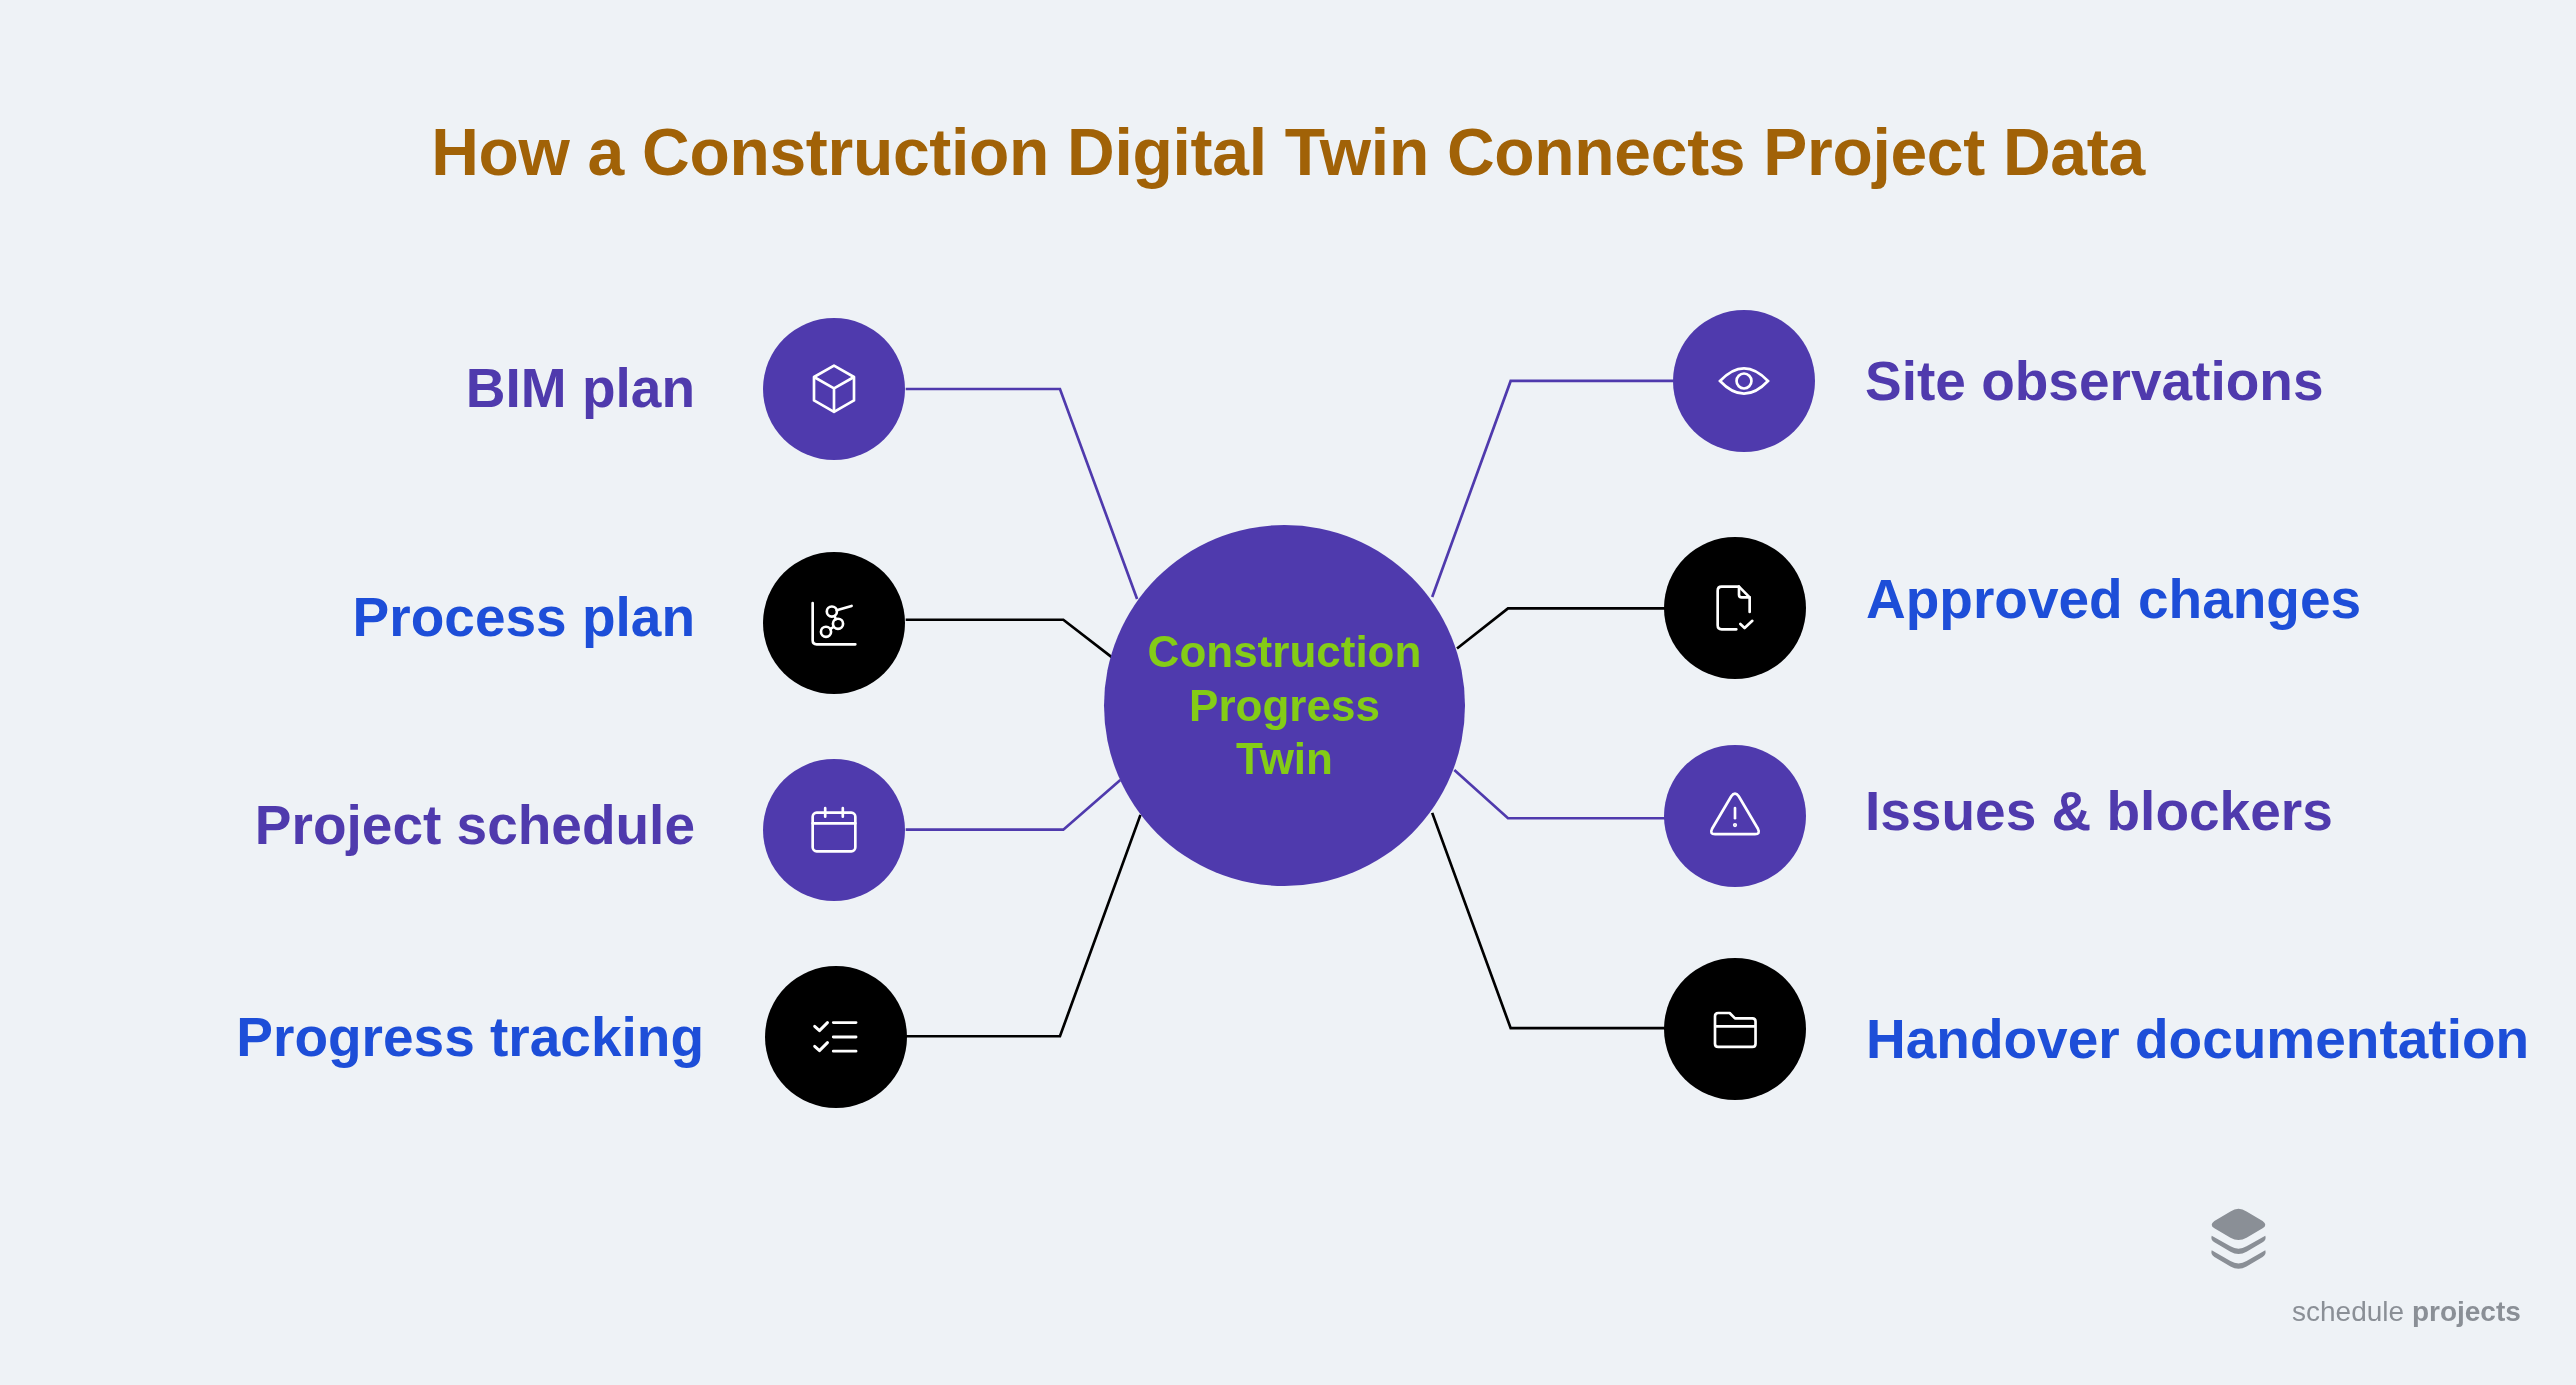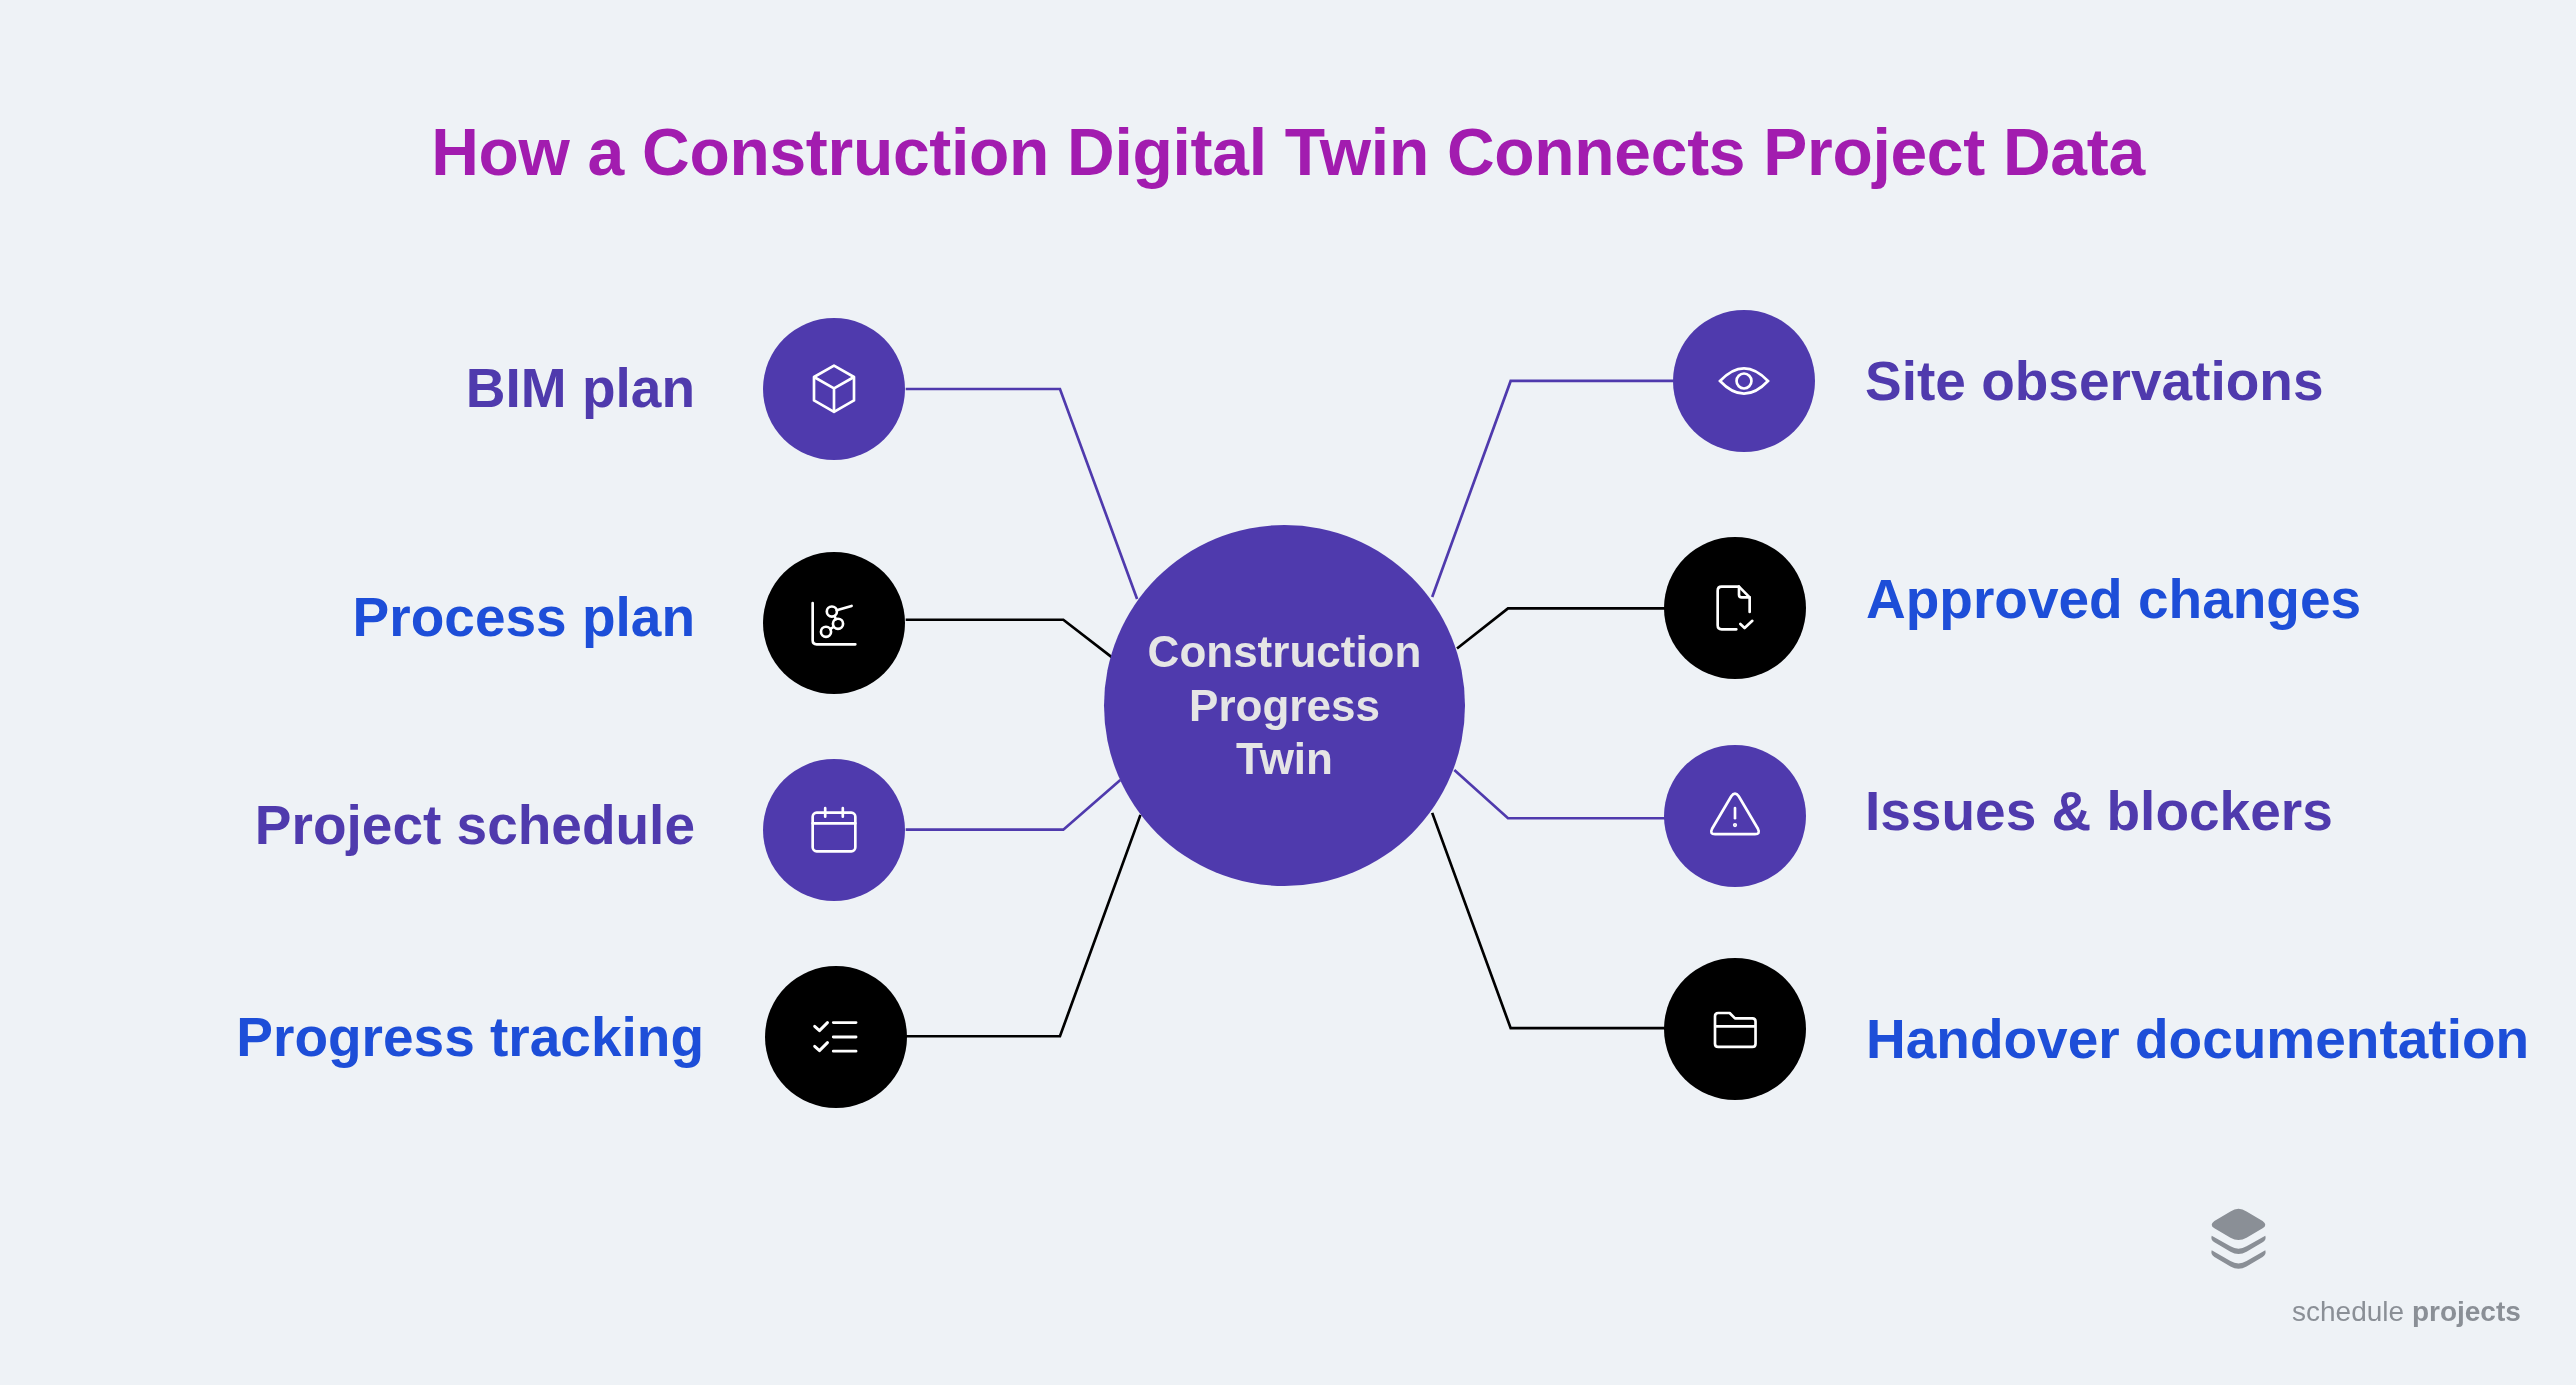--- a/index.html
+++ b/index.html
@@ -4,21 +4,21 @@
 <style>
   html, body { margin: 0; padding: 0; }
   body {
     width: 2576px; height: 1385px; overflow: hidden;
     background: #eef2f6;
     font-family: "Liberation Sans", "DejaVu Sans", sans-serif;
     position: relative;
   }
   .title {
     position: absolute; left: 0; top: 114px; width: 2576px;
-    text-align: center; font-size: 66px; font-weight: 700; color: #a21caf;
+    text-align: center; font-size: 66px; font-weight: 700; color: #a16207;
     letter-spacing: -0.3px;
   }
   svg.wires { position: absolute; left: 0; top: 0; }
   .node {
     position: absolute; width: 142px; height: 142px; border-radius: 50%;
     display: flex; align-items: center; justify-content: center;
   }
   .node svg { width: 64px; height: 64px; }
   .purple { background: #4f3aad; }
   .black { background: #000000; }
@@ -26,21 +26,21 @@
     position: absolute; font-size: 55px; font-weight: 700; white-space: nowrap;
     line-height: 1;
   }
   .label.left { text-align: right; }
   .label.purple-text { color: #4f3aad; }
   .label.black-text { color: #1d4ed8; }
   .hub {
     position: absolute; left: 1104px; top: 525px; width: 361px; height: 361px;
     border-radius: 50%; background: #4f3aad;
     display: flex; flex-direction: column; align-items: center; justify-content: center;
-    color: #e5e5e5; font-weight: 700; font-size: 44px; line-height: 1.22; text-align: center;
+    color: #84cc16; font-weight: 700; font-size: 44px; line-height: 1.22; text-align: center;
   }
   .hub span { display: block; }
   .logo { position: absolute; left: 2194px; top: 1187px; width: 335px; height: 148px; }
   .logo-word {
     position: absolute; left: 94px; top: -12px; font-size: 114px; font-weight: 700;
     color: #8a8f96; letter-spacing: -2.7px; line-height: 1;
   }
   .logo-tag {
     position: absolute; left: 98px; top: 109px; font-size: 28px; color: #8a8f96; white-space: nowrap;
   }

